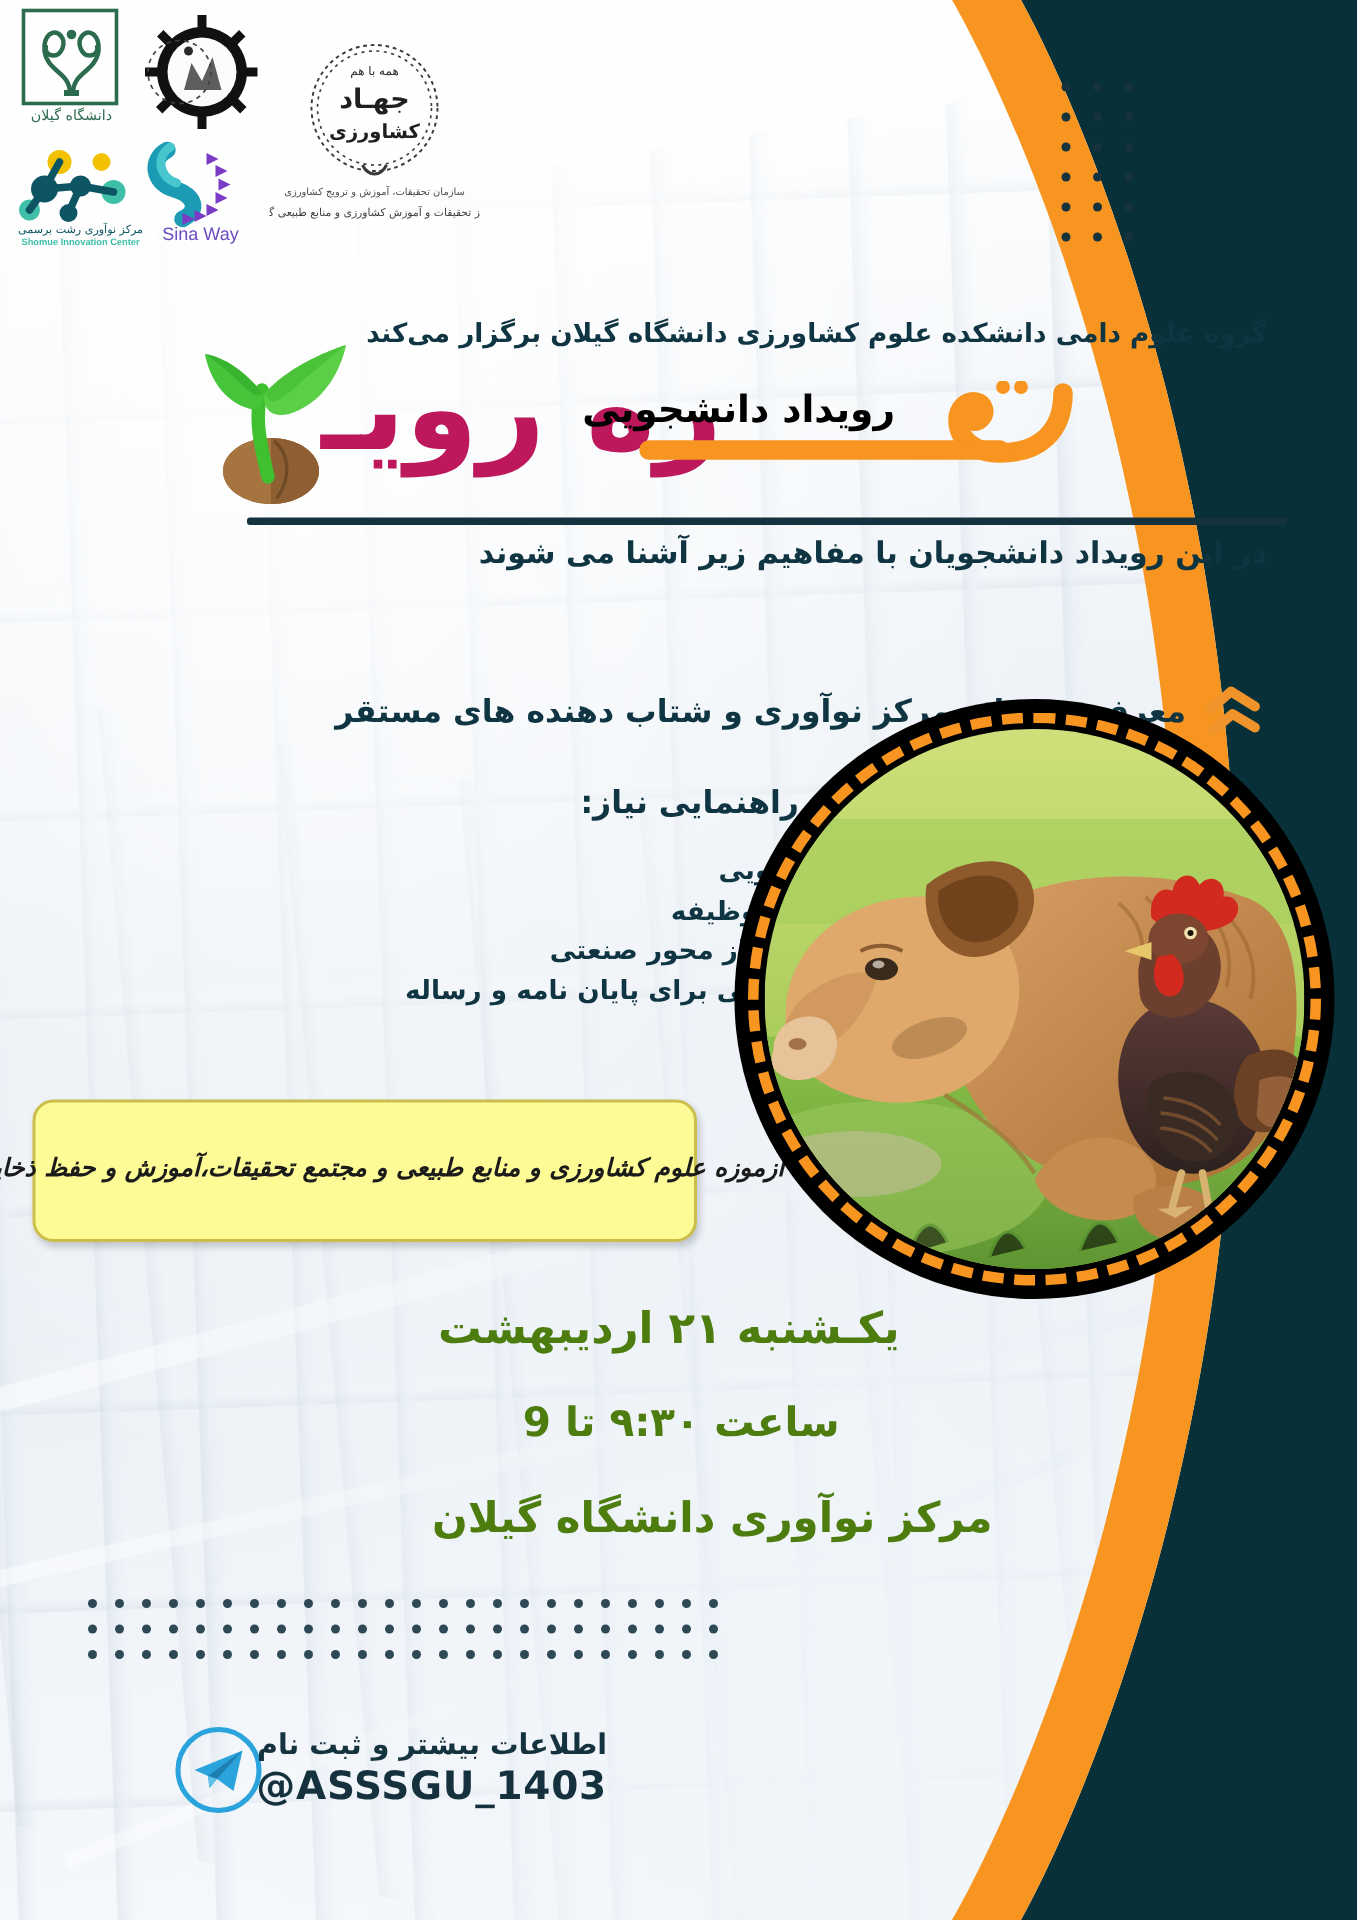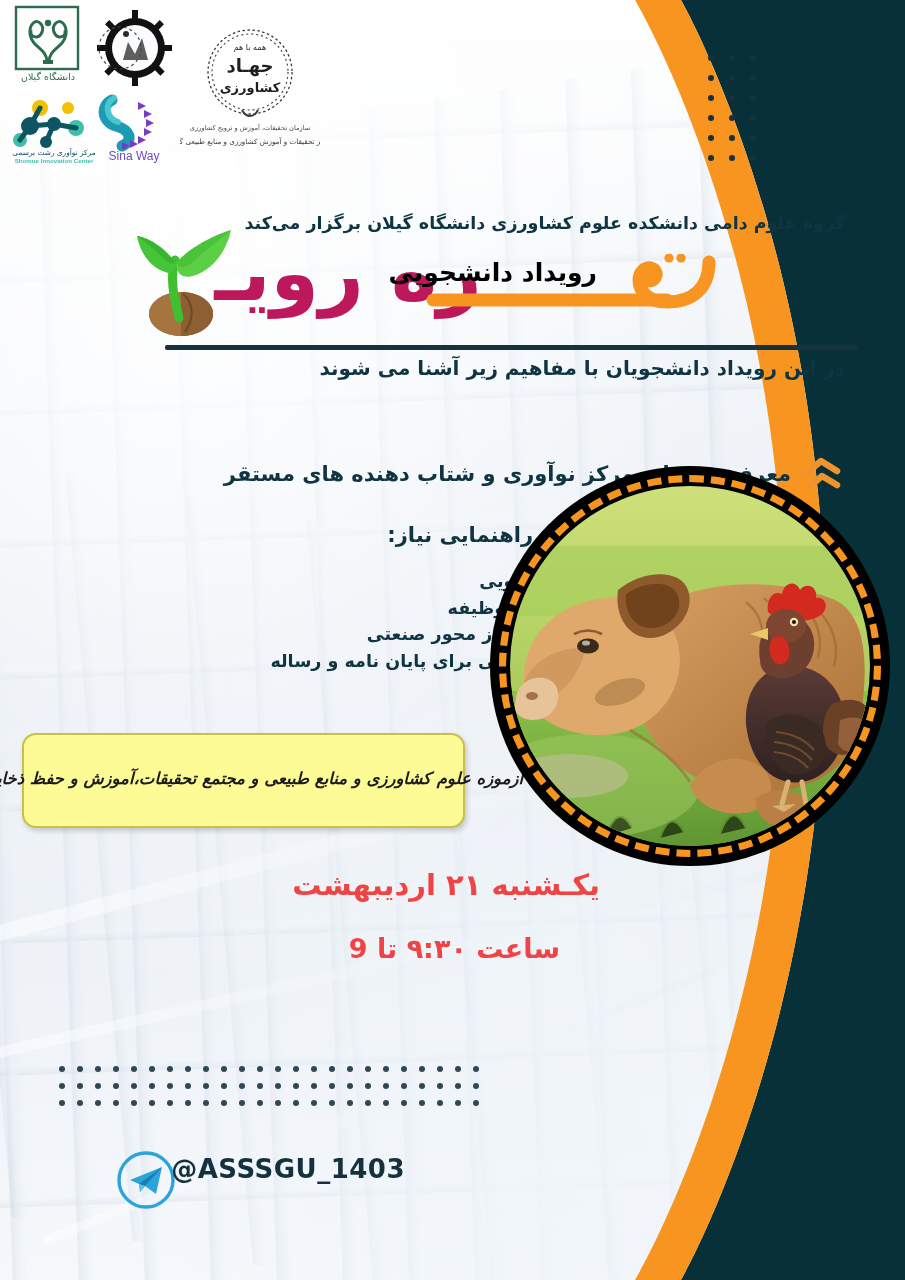--- a/index.html
+++ b/index.html
@@ -122,21 +122,21 @@
   .note{position:absolute;left:22px;top:733px;width:443px;height:95px;
     background:#FDFB96;border:2px solid #CBBE4B;border-radius:14px;
     box-shadow:2px 3px 5px rgba(40,45,50,.22);
     display:flex;flex-direction:row;align-items:center;justify-content:center;
     direction:rtl;padding:4px 10px 6px;}
   .note .l{font-size:16.5px;font-weight:bold;font-style:italic;color:#1b1b1b;
     line-height:1.36;white-space:nowrap;}
   .note .l1{letter-spacing:.2px;}
 
   
-  .dt{position:absolute;direction:rtl;font-weight:bold;color:#ef4444;
+  .dt{position:absolute;direction:rtl;font-weight:bold;color:#4d7c0f;
     white-space:nowrap;}
   .dt-date{right:305px;top:868px;font-size:29px;}
   .dt-time{right:345px;top:933px;font-size:27px;}
   .dt-place{right:243px;top:995px;font-size:28px;}
 
   
   .photo{position:absolute;left:490px;top:466px;width:400px;height:400px;}
   .photo-ring{position:absolute;inset:0;border-radius:50%;
     background:#000000;}
   .photo-dash{position:absolute;inset:9px;border-radius:50%;
@@ -348,20 +348,21 @@
   </ul>
 
   <div class="note">
     <div class="l l1">به همراه بازدید از</div>
     <div class="l">موزه علوم کشاورزی و منابع طبیعی و مجتمع تحقیقات،</div>
     <div class="l">آموزش و حفظ ذخایر منابع اسب کاسپین</div>
   </div>
 
   <div class="dt dt-date">یکـشنبه ۲۱ اردیبهشت</div>
   <div class="dt dt-time">ساعت ۹:۳۰ تا 9</div>
+  <div class="dt dt-place">مرکز نوآوری دانشگاه گیلان</div>
 
   <div class="dotband">
     <i></i>
       <i></i>
       <i></i>
       <i></i>
       <i></i>
       <i></i>
       <i></i>
       <i></i>
@@ -542,16 +543,17 @@
 
   <div class="tg">
     <svg viewBox="0 0 60 60">
       <circle cx="30" cy="30" r="27" fill="none" stroke="#2BA3DC" stroke-width="3.4"></circle>
       <path d="M14,30 L46,17 L40,44 L29,36 L24,42 L23,34 Z" fill="#2BA3DC"></path>
       <path d="M23,34 L46,17 L29,36 Z" fill="#1D7FB0"></path>
       <path d="M24,42 L29,36 L23,34 Z" fill="#5FC0E8"></path>
     </svg>
   </div>
   <div class="tg-text">
+    <div class="tg-line1">اطلاعات بیشتر و ثبت نام</div>
     <div class="tg-handle">@ASSSGU_1403</div>
   </div>
 
 </div>
 
 </body></html>

